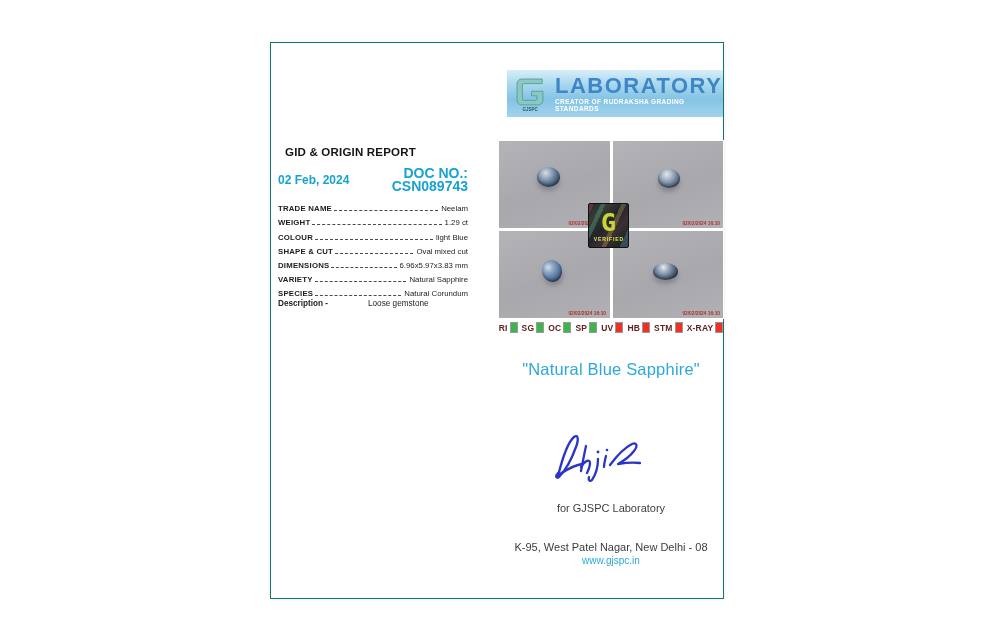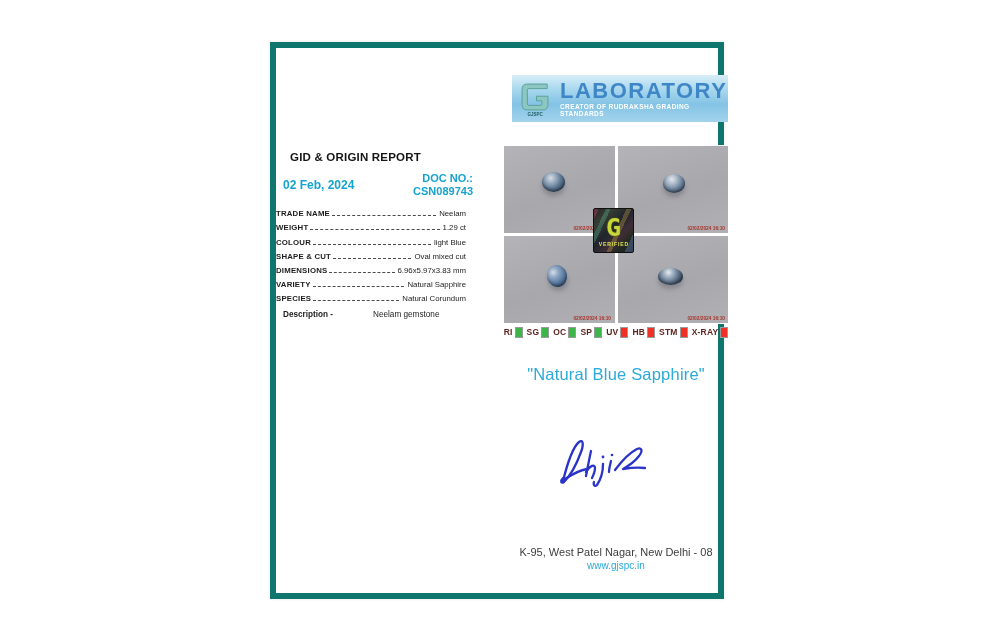--- a/index.html
+++ b/index.html
@@ -1,46 +1,46 @@
 <!DOCTYPE html>
 <html><head>
 <meta charset="utf-8">
 <style>
   * { margin:0; padding:0; box-sizing:border-box; }
   html,body { width:1000px; height:644px; background:#ffffff; font-family:"Liberation Sans","DejaVu Sans",sans-serif; }
   .canvas { position:relative; width:1000px; height:644px; background:#fff; overflow:hidden; }
 
   .page { position:absolute; left:270px; top:42px; width:454px; height:557px;
-          background:#fff; border:6px solid #0f766e; box-shadow:0 0 3px rgba(0,0,0,.10); }
+          background:#fff; border:1px solid #0f766e; box-shadow:0 0 3px rgba(0,0,0,.10); }
 
   
   .banner { position:absolute; left:236px; top:27px; width:216px; height:47px;
             background:linear-gradient(180deg,#d8eef8 0%,#a9d8ee 30%,#84c3e5 62%,#a2d3ec 100%);
             display:flex; align-items:center; padding:3px 6px; }
   .logo-mark { display:flex; flex-direction:column; align-items:center; width:40px; }
   .logo-sub { font-size:6px; transform:scale(.75); color:#1e5c63; font-weight:bold; margin-top:-2px; }
   .banner-divider { width:2px; height:36px; background:#eaf7fd; margin:0 6px 0 2px; }
   .banner-text { display:flex; flex-direction:column; justify-content:center; }
   .banner-title { color:#3e86c6; font-size:22px; font-weight:bold; letter-spacing:1.5px; line-height:22px; }
   .banner-tagline { color:#ffffff; font-size:6.5px; font-weight:bold; letter-spacing:.4px; margin-top:1px; }
 
   
   .report-title { position:absolute; left:14px; top:103px; font-size:11.5px; font-weight:bold; color:#141414; letter-spacing:.2px; }
   .report-date  { position:absolute; left:7px; top:130px; font-size:12px; font-weight:bold; color:#16a3d0; }
   .docno { position:absolute; left:100px; top:124px; width:97px; text-align:right;
-           font-size:11px; font-weight:bold; color:#16a3d0; line-height:12.5px; }
-
-  .fields { position:absolute; left:0; top:156px; width:190px; }
+           font-size:14px; font-weight:bold; color:#16a3d0; line-height:12.5px; }
+
+  .fields { position:absolute; left:7px; top:156px; width:190px; }
   .frow { display:flex; align-items:flex-end; height:14.2px; font-size:7.8px; color:#1c1c1c; }
   .flabel { font-weight:bold; white-space:nowrap; letter-spacing:.2px; }
   .fleader { flex:1; border-bottom:1px dashed #4a4a4a; margin:0 3px 2px 2px; }
   .fvalue { white-space:nowrap; }
 
   .notes { position:absolute; left:7px; top:256px; width:190px; }
-  .nrow { display:flex; align-items:flex-end; height:14.5px; font-size:8.2px; color:#1c1c1c; }
+  .nrow { display:flex; align-items:flex-start; height:14.5px; font-size:8.2px; color:#1c1c1c; }
   .nlabel { font-weight:bold; width:90px; }
 
   
   .grid { position:absolute; left:227px; top:97px; width:226px; height:179px; background:#fff;
           display:grid; grid-template-columns:1fr 1fr; grid-template-rows:1fr 1fr; gap:3px; padding:1px; }
   .quad { position:relative; overflow:hidden;
           background:linear-gradient(160deg,#b4b3b8 0%,#a8a7ac 55%,#b1b0b5 100%); }
   .ts { position:absolute; right:3px; bottom:2px; font-size:6px; font-weight:bold; color:#a83228;
         transform:scale(.8); transform-origin:right bottom; white-space:nowrap; }
   .gem { position:absolute; border-radius:50%;
@@ -59,21 +59,21 @@
              background:
                linear-gradient(115deg, rgba(210,70,90,.35) 0 8%, rgba(0,0,0,0) 8% 20%, rgba(90,200,160,.30) 20% 28%, rgba(0,0,0,0) 28% 55%, rgba(230,190,80,.28) 55% 63%, rgba(0,0,0,0) 63% 86%, rgba(120,160,230,.30) 86% 100%),
                linear-gradient(135deg,#23262b 0%,#383d33 22%,#20242c 45%,#3f2e36 65%,#222920 82%,#1d2025 100%);
              display:flex; flex-direction:column; align-items:center; justify-content:center; }
   .sticker-g { color:#c9d63a; font-family:"DejaVu Sans Mono","Liberation Mono",monospace;
                font-weight:bold; font-size:25px; line-height:26px; text-shadow:0 0 2px #5a6512; }
   .sticker-v { font-size:6px; transform:scale(.85); color:#d9e553; font-weight:bold; letter-spacing:1px; }
 
   
   .tests { position:absolute; left:222px; top:279px; width:236px; display:flex; justify-content:center; align-items:center; gap:4px; }
-  .test { display:inline-flex; align-items:flex-start; gap:2px; }
+  .test { display:inline-flex; align-items:center; gap:2px; }
   .tlabel { font-size:8.5px; font-weight:bold; color:#5e2420; letter-spacing:.2px; }
   .tbox { width:8px; height:11px; border:1px solid #9a9a9a; display:inline-block; }
 
   
   .id-heading { position:absolute; left:227px; top:306px; width:226px; text-align:center;
                 font-size:11px; font-weight:bold; color:#121212; }
   .id-value { position:absolute; left:197px; top:317px; width:286px; text-align:center;
               font-size:16.5px; color:#2baad8; letter-spacing:.2px; }
 
   
@@ -142,21 +142,21 @@
         </div>
         <div class="frow">
           <span class="flabel">SPECIES</span>
           <span class="fleader"></span>
           <span class="fvalue">Natural Corundum</span>
         </div>
       </div>
     <div class="notes">
         <div class="nrow">
           <span class="nlabel">Description -</span>
-          <span class="nvalue">Neelam gemstone</span>
+          <span class="nvalue">Loose gemstone</span>
         </div>
       </div>
 
     <div class="grid">
       <div class="quad">
         <div class="gem g1"></div>
         <span class="ts">02/02/2024 16:10</span>
       </div>
       <div class="quad">
         <div class="gem g2"></div>
@@ -220,17 +220,18 @@
         <path d="M35,19 C33,28 31,39 30,44"></path>
         <path d="M30,40 C34,33 39,32 39,36 C39,40 37,44 36,46"></path>
         <path d="M47,32 C47,38 45,47 41,53 C39,55 37,53 38,50"></path>
         <path d="M55,29 C54,33 53,37 53,40"></path>
         <path d="M59,38 C65,30 73,21 81,17 C86,15 87,19 83,24 C80,28 74,33 67,37 C73,36 81,35 89,36"></path>
       </g>
       <circle cx="47" cy="25" r="1.4" fill="#2a35c8"></circle>
       <circle cx="56" cy="23" r="1.3" fill="#2a35c8"></circle>
     </svg>
 
+    <div class="signed-for">for GJSPC Laboratory</div>
     <div class="address">K-95, West Patel Nagar, New Delhi - 08</div>
     <div class="website">www.gjspc.in</div>
 
   </div>
 </div>
 
 </body></html>

